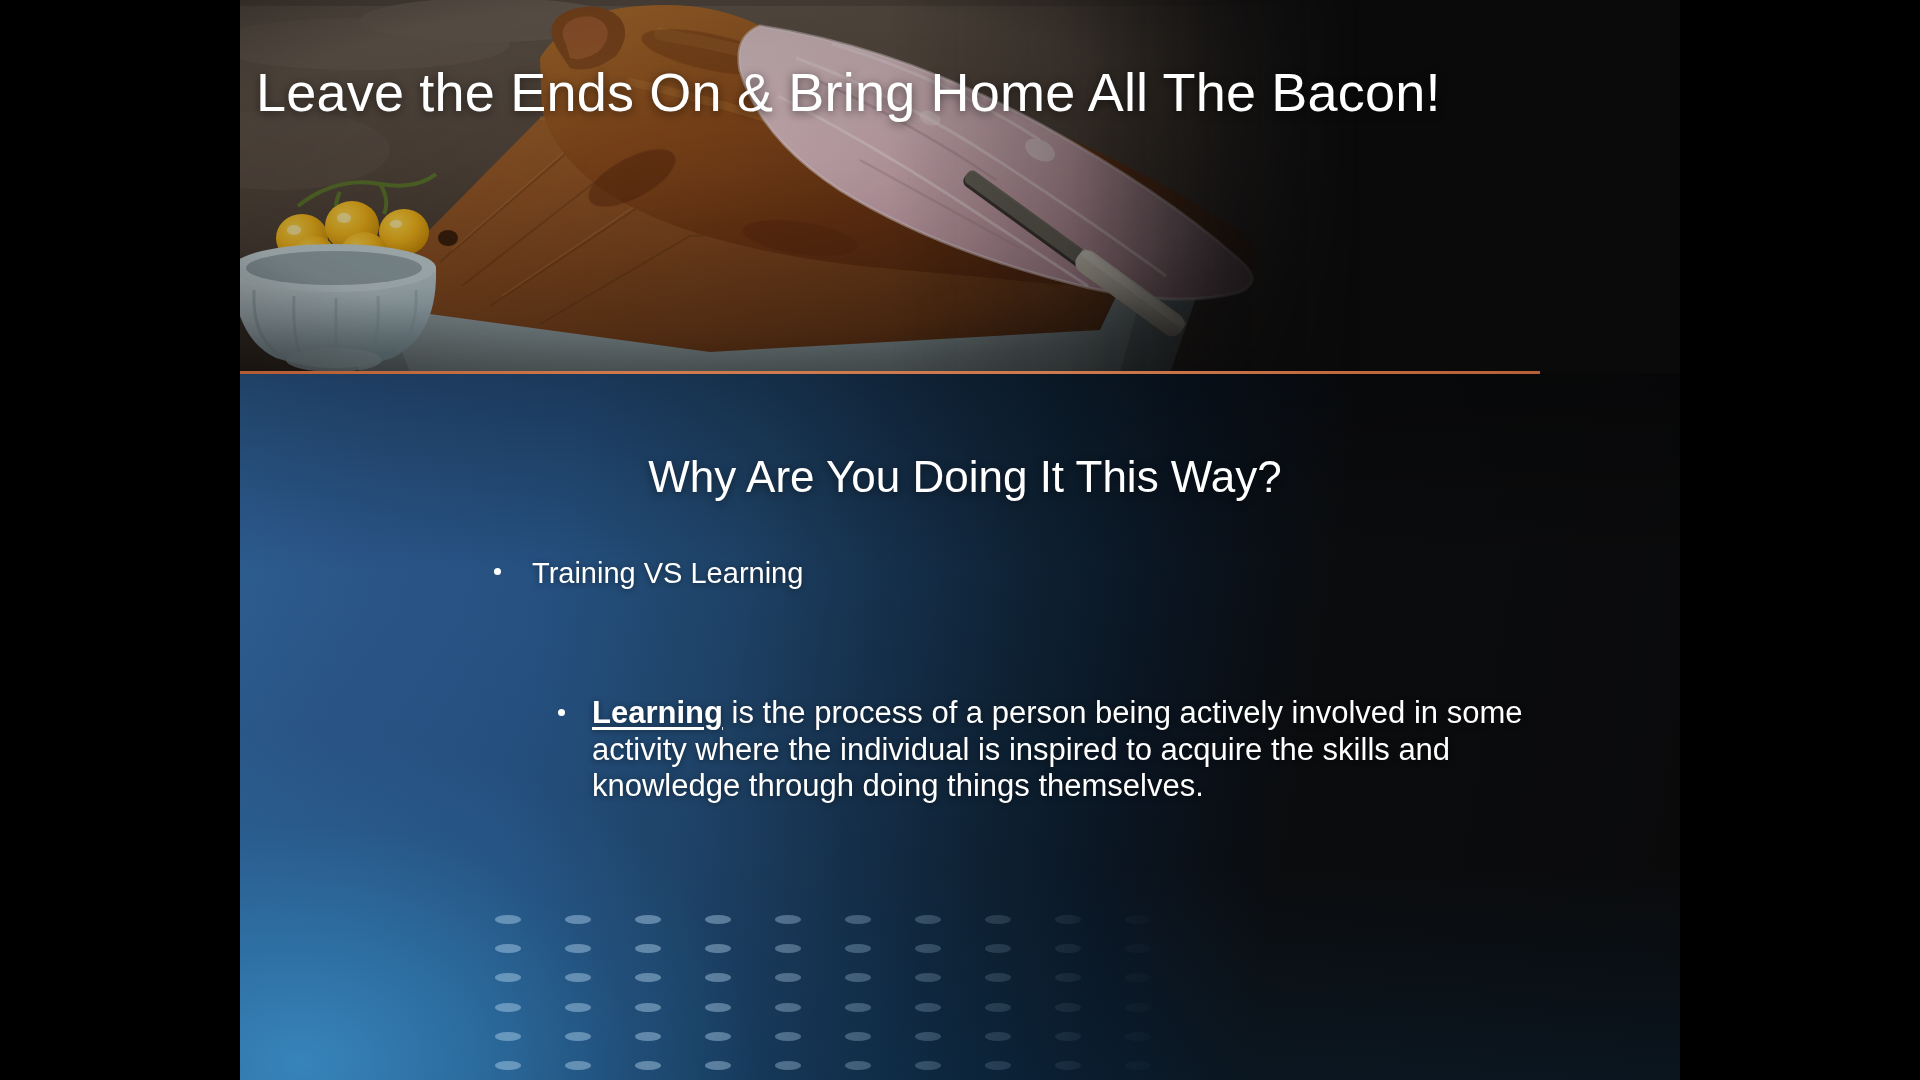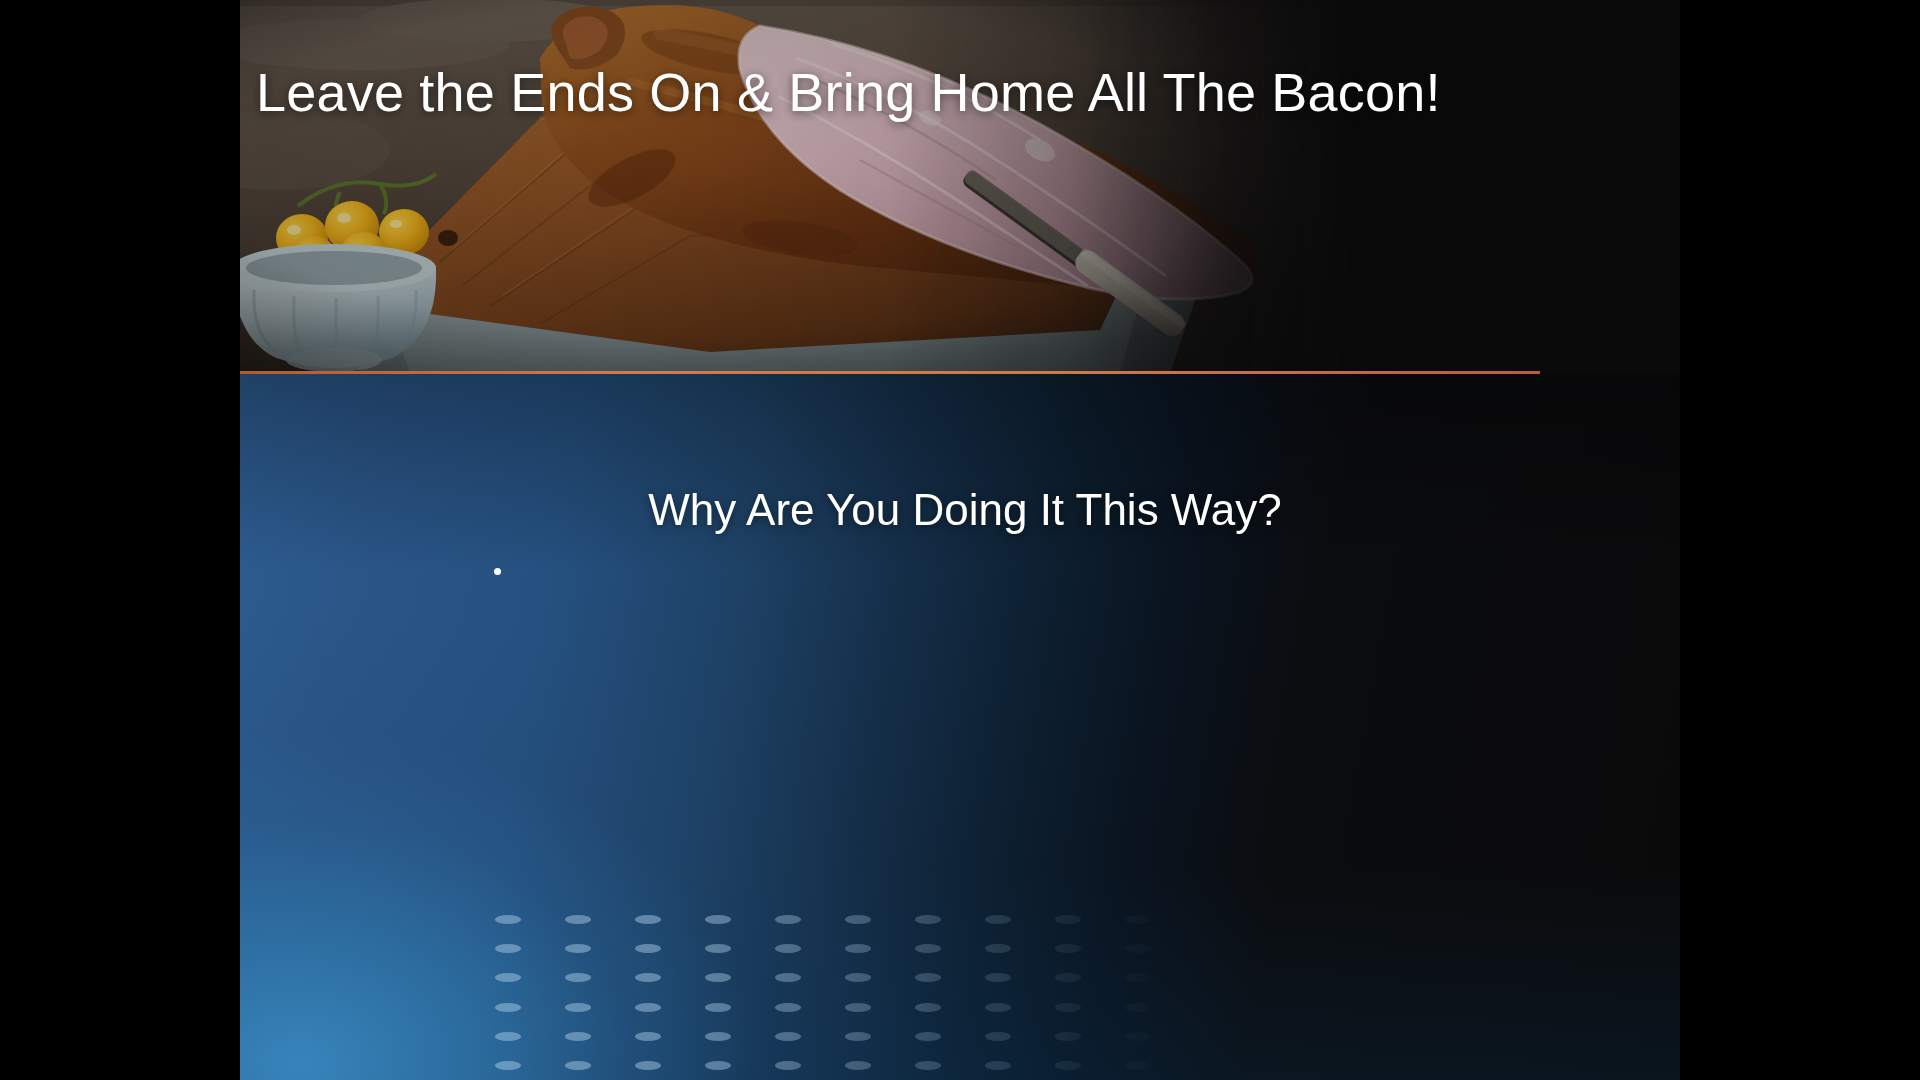--- a/index.html
+++ b/index.html
@@ -150,21 +150,20 @@
     position: absolute;
     left: 150px;
     top: 452px;
     width: 1150px;
     text-align: center;
     color: #ffffff;
     font-size: 44px;
     line-height: 1.15;
     font-weight: 400;
     text-shadow: 0 2px 8px rgba(0,0,0,0.45);
-    margin-top: 33px;
   }
 
   
   .bullets {
     position: absolute;
     left: 250px;
     top: 555px;
     width: 1060px;
     color: #ffffff;
   }
@@ -458,27 +457,32 @@
     <div class="divider"></div>
 
     <div class="slide-title">Leave the Ends On &amp; Bring Home All The Bacon!</div>
 
     <div class="body-heading">Why Are You Doing It This Way?</div>
 
     <div class="bullets">
 
       <div class="b1">
         <span class="dot"></span>
+        <span>Training VS Learning</span>
       </div>
 
       <div class="b2wrap">
 
 
         <div class="b2-gap"></div>
 
+        <div class="b2">
+          <span class="dot"></span>
+          <span class="lead">Learning</span><span> is the process of a person being actively involved in some activity where the individual is inspired to acquire the skills and knowledge through doing things themselves.</span>
+        </div>
 
       </div>
     </div>
 
   </div>
 
   <div style="position:absolute;left:0;top:0;width:240px;height:1080px;background:#000;"></div>
   <div style="position:absolute;left:1680px;top:0;width:240px;height:1080px;background:#000;"></div>
 
 </div>

